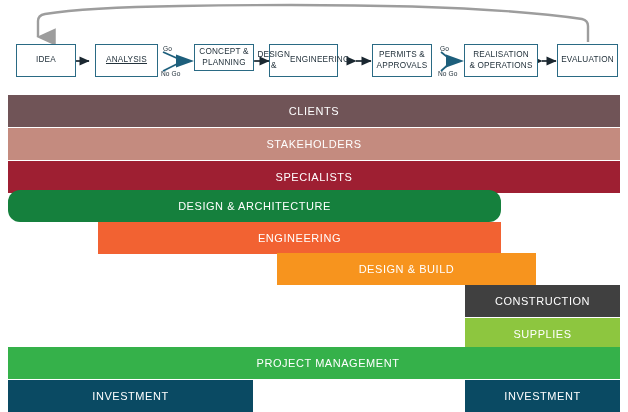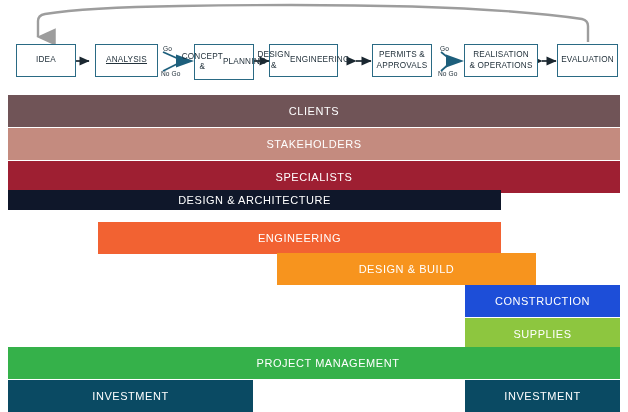--- a/index.html
+++ b/index.html
@@ -91,21 +91,21 @@
   </svg>
 
   <div class="pbox" style="left:16px;top:44px;width:60px;height:33px;">
     <span>IDEA</span>
   </div>
 
   <div class="pbox" style="left:95px;top:44px;width:63px;height:33px;text-decoration:underline;">
     <span>ANALYSIS</span>
   </div>
 
-  <div class="pbox" style="left:194px;top:44px;width:60px;height:36px;flex-direction:row;">
+  <div class="pbox" style="left:194px;top:44px;width:60px;height:27px;flex-direction:column;">
     <span>CONCEPT &amp;</span>
     <span>PLANNING</span>
   </div>
 
   <div class="pbox" style="left:269px;top:44px;width:69px;height:33px;flex-direction:row;">
     <span>DESIGN &amp;</span>
     <span>ENGINEERING</span>
   </div>
 
   <div class="pbox" style="left:372px;top:44px;width:60px;height:33px;flex-direction:column;">
@@ -133,33 +133,33 @@
   </div>
 
   <div class="bar" style="left:8px;top:128px;width:612px;height:32px;background:#c48b7f;">
     <span>STAKEHOLDERS</span>
   </div>
 
   <div class="bar" style="left:8px;top:161px;width:612px;height:32px;background:#9e1f32;">
     <span>SPECIALISTS</span>
   </div>
 
-  <div class="bar" style="left:8px;top:190px;width:493px;height:20px;background:#0f172a;">
+  <div class="bar" style="left:8px;top:190px;width:493px;height:32px;background:#15803d;border-radius:12px;">
     <span>DESIGN &amp; ARCHITECTURE</span>
   </div>
 
   <div class="bar" style="left:98px;top:222px;width:403px;height:32px;background:#f26232;">
     <span>ENGINEERING</span>
   </div>
 
   <div class="bar" style="left:277px;top:253px;width:259px;height:32px;background:#f7941e;">
     <span>DESIGN &amp; BUILD</span>
   </div>
 
-  <div class="bar" style="left:465px;top:285px;width:155px;height:32px;background:#1d4ed8;">
+  <div class="bar" style="left:465px;top:285px;width:155px;height:32px;background:#404040;">
     <span>CONSTRUCTION</span>
   </div>
 
   <div class="bar" style="left:465px;top:318px;width:155px;height:32px;background:#8dc63f;">
     <span>SUPPLIES</span>
   </div>
 
   <div class="bar" style="left:8px;top:347px;width:612px;height:32px;background:#35b14a;padding-left:28px;">
     <span>PROJECT MANAGEMENT</span>
   </div>

